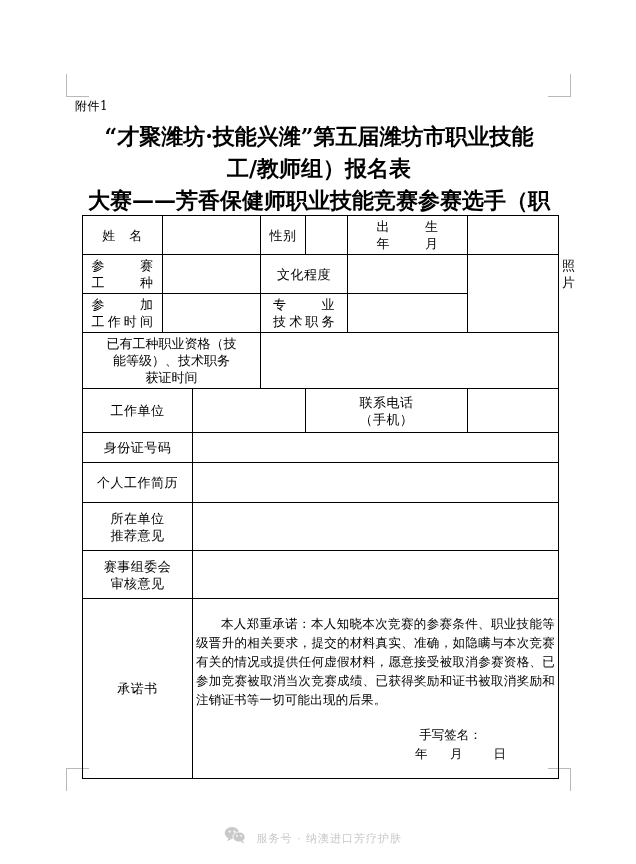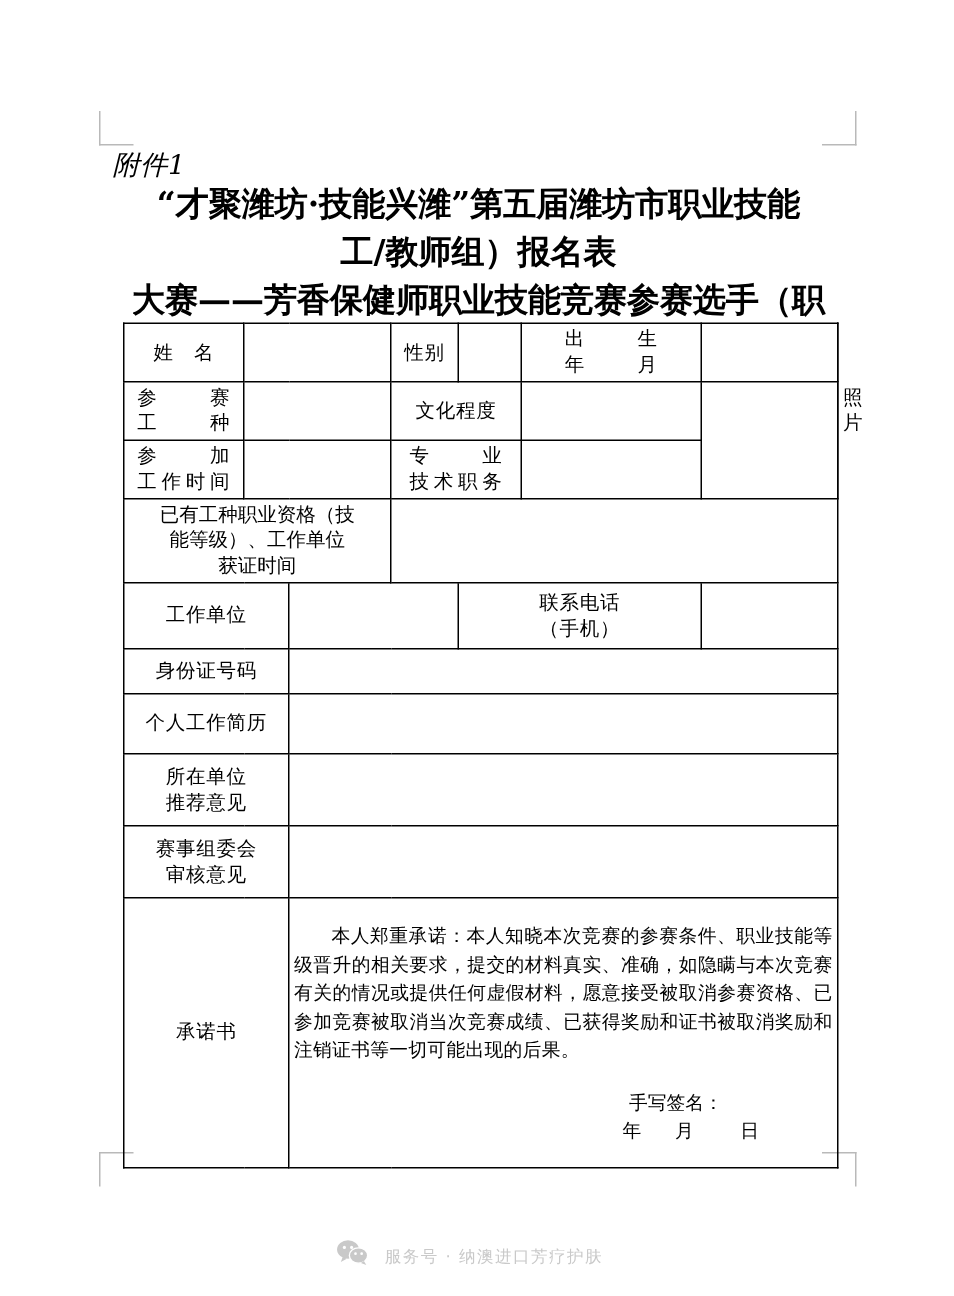--- a/index.html
+++ b/index.html
@@ -26,24 +26,23 @@
   .crop.tl { left: 66px;  top: 74px;  border-left: 1.5px solid #b9b9b9; border-bottom: 1.5px solid #b9b9b9; }
   .crop.tr { left: 548px; top: 74px;  border-right: 1.5px solid #b9b9b9; border-bottom: 1.5px solid #b9b9b9; }
   .crop.bl { left: 66px;  top: 768px; border-left: 1.5px solid #b9b9b9; border-top: 1.5px solid #b9b9b9; }
   .crop.br { left: 548px; top: 768px; border-right: 1.5px solid #b9b9b9; border-top: 1.5px solid #b9b9b9; }
 
   
   .attachment-label {
     position: absolute;
     left: 75px;
     top: 98px;
-    font-size: 18px;
+    font-size: 12px;
     letter-spacing: 0.5px;
     white-space: nowrap;
-    font-style: italic;
   }
   .doc-title {
     position: absolute;
     left: 78px;
     top: 120px;
     width: 482px;
     font-size: 22px;
     font-weight: bold;
     line-height: 32px;
     text-align: center;
@@ -190,21 +189,21 @@
     <td class="lbl" colspan="2">
       <span class="spread-line">专　业</span>
       <span class="spread-line">技术职务</span>
     </td>
     <td class="blank"></td>
   </tr>
 
   <tr>
     <td class="lbl-left" colspan="3">
       <span>已有工种职业资格（技</span><br>
-      <span>能等级）、工作单位</span><br>
+      <span>能等级）、技术职务</span><br>
       <span>获证时间</span>
     </td>
     <td class="blank" colspan="4"></td>
   </tr>
 
   <tr style="height:44px">
     <td class="lbl" colspan="2">工作单位</td>
     <td class="blank" colspan="2"></td>
     <td class="lbl" colspan="2" style="width:72px">
       <span>联系电话</span><br>

